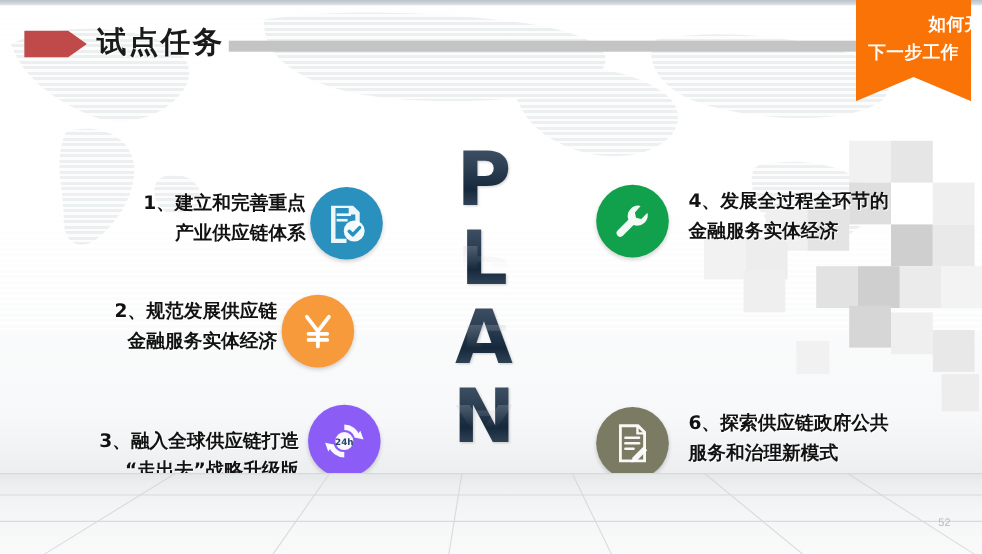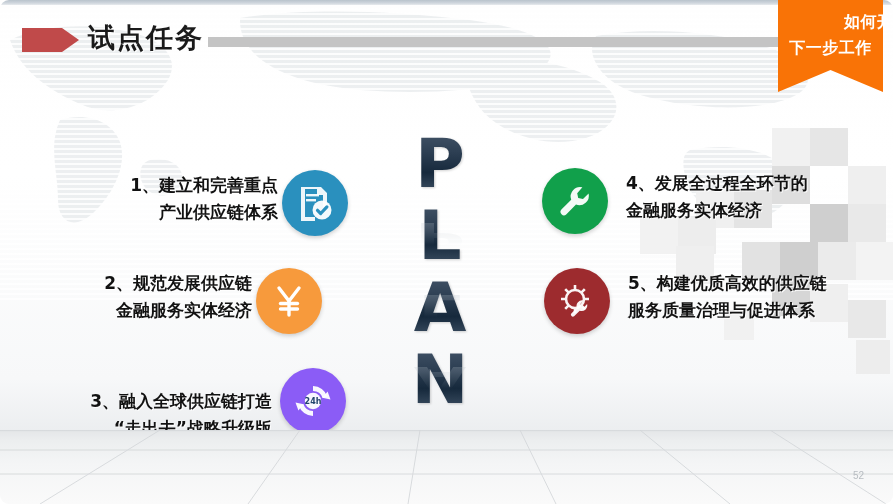--- a/index.html
+++ b/index.html
@@ -4,21 +4,20 @@
 <style>
   html,body{margin:0;padding:0;}
   body{
     width:893px;height:504px;overflow:hidden;
     font-family:"Liberation Sans","DejaVu Sans",sans-serif;
     background:#ffffff;
   }
   #slide{
     position:relative;width:893px;height:504px;overflow:hidden;
     background:#fdfdfd;
-    border-radius:9px;
   }
 
   
   .top-strip{
     position:absolute;left:0;top:0;width:893px;height:5px;
     background:linear-gradient(to bottom,#b9c3cc 0%,#cfd6dd 60%,#e8ebee 100%);
   }
   .bg-white{
     position:absolute;left:0;top:5px;width:893px;height:425px;
     background:linear-gradient(to bottom,#fefefe 0%,#ffffff 40%,#f7f8f9 88%,#eceef0 100%);
@@ -259,38 +258,39 @@
       <svg width="40" height="40" viewBox="0 0 40 40">
         <path d="M27.4 6.2 a9.6 9.6 0 0 0 -11.2 12.6 L6.4 28.6 a3.4 3.4 0 0 0 4.8 4.8 l9.8 -9.8 a9.6 9.6 0 0 0 12.6 -11.2 l-5.6 5.6 l-4.8 -1 l-1 -4.8 Z" fill="#ffffff" opacity=".95"></path>
       </svg>
     </div>
     <div class="txt" style="left:84px;width:246px;">
       <div>4、发展全过程全环节的</div>
       <div>金融服务实体经济</div>
     </div>
   </div>
 
-  <div class="item right" style="left:544px;top:268px;width:345px;">
-    <div class="circle" style="left:0;background:#9d2b2e;">
-      <svg width="40" height="40" viewBox="0 0 40 40">
-        <g fill="none" stroke="#ffffff" stroke-width="2.6" opacity=".95">
-          <circle cx="18" cy="18" r="9"></circle>
-          <path d="M18 4 v5 M18 27 v5 M4 18 h5 M27 18 h5
-                   M8.2 8.2 l3.5 3.5 M24.3 24.3 l3.5 3.5
-                   M27.8 8.2 l-3.5 3.5 M11.7 24.3 l-3.5 3.5"></path>
+
+  <div class="item right" style="left:542px;top:370px;width:330px;">
+    <div class="circle" style="left:0;background:#7b7a63;">
+      <svg width="40" height="40" viewBox="0 0 40 40">
+        <path d="M9 4 h16 l6 6 v26 H9 Z" fill="none" stroke="#ffffff" stroke-width="2.6" opacity=".95"></path>
+        <path d="M24.5 4.5 v6.5 h6.2" fill="none" stroke="#ffffff" stroke-width="2.2" opacity=".95"></path>
+        <g stroke="#ffffff" stroke-width="2.2" opacity=".95" stroke-linecap="round">
+          <path d="M13.5 15 H26"></path>
+          <path d="M13.5 20 H26"></path>
+          <path d="M13.5 25 H21"></path>
         </g>
-        <path d="M26.5 19.5 a5.6 5.6 0 0 0 -6.6 7.4 l-5.6 5.6 a2 2 0 0 0 2.8 2.8 l5.6 -5.6 a5.6 5.6 0 0 0 7.4 -6.6 l-3.3 3.3 l-2.8 -.6 l-.6 -2.8 Z" fill="#ffffff" opacity=".95"></path>
-      </svg>
-    </div>
-    <div class="txt" style="left:84px;width:262px;">
-      <div>5、构建优质高效的供应链</div>
-      <div>服务质量治理与促进体系</div>
-    </div>
-  </div>
-
+        <path d="M20 33 l10 -10 l3.4 3.4 l-10 10 l-4.4 1 Z" fill="#ffffff" opacity=".95"></path>
+      </svg>
+    </div>
+    <div class="txt" style="left:84px;width:246px;">
+      <div>6、探索供应链政府公共</div>
+      <div>服务和治理新模式</div>
+    </div>
+  </div>
 
   <div class="floor">
     <div class="edge"></div>
     <svg width="893" height="74" viewBox="0 0 893 74">
       <g stroke="#d3d6d9" stroke-width="1" fill="none" opacity=".85">
         <line x1="0" y1="20" x2="893" y2="20"></line>
         <line x1="0" y1="44" x2="893" y2="44"></line>
         <line x1="160" y1="0" x2="40" y2="74"></line>
         <line x1="300" y1="0" x2="248" y2="74"></line>
         <line x1="420" y1="0" x2="408" y2="74"></line>

